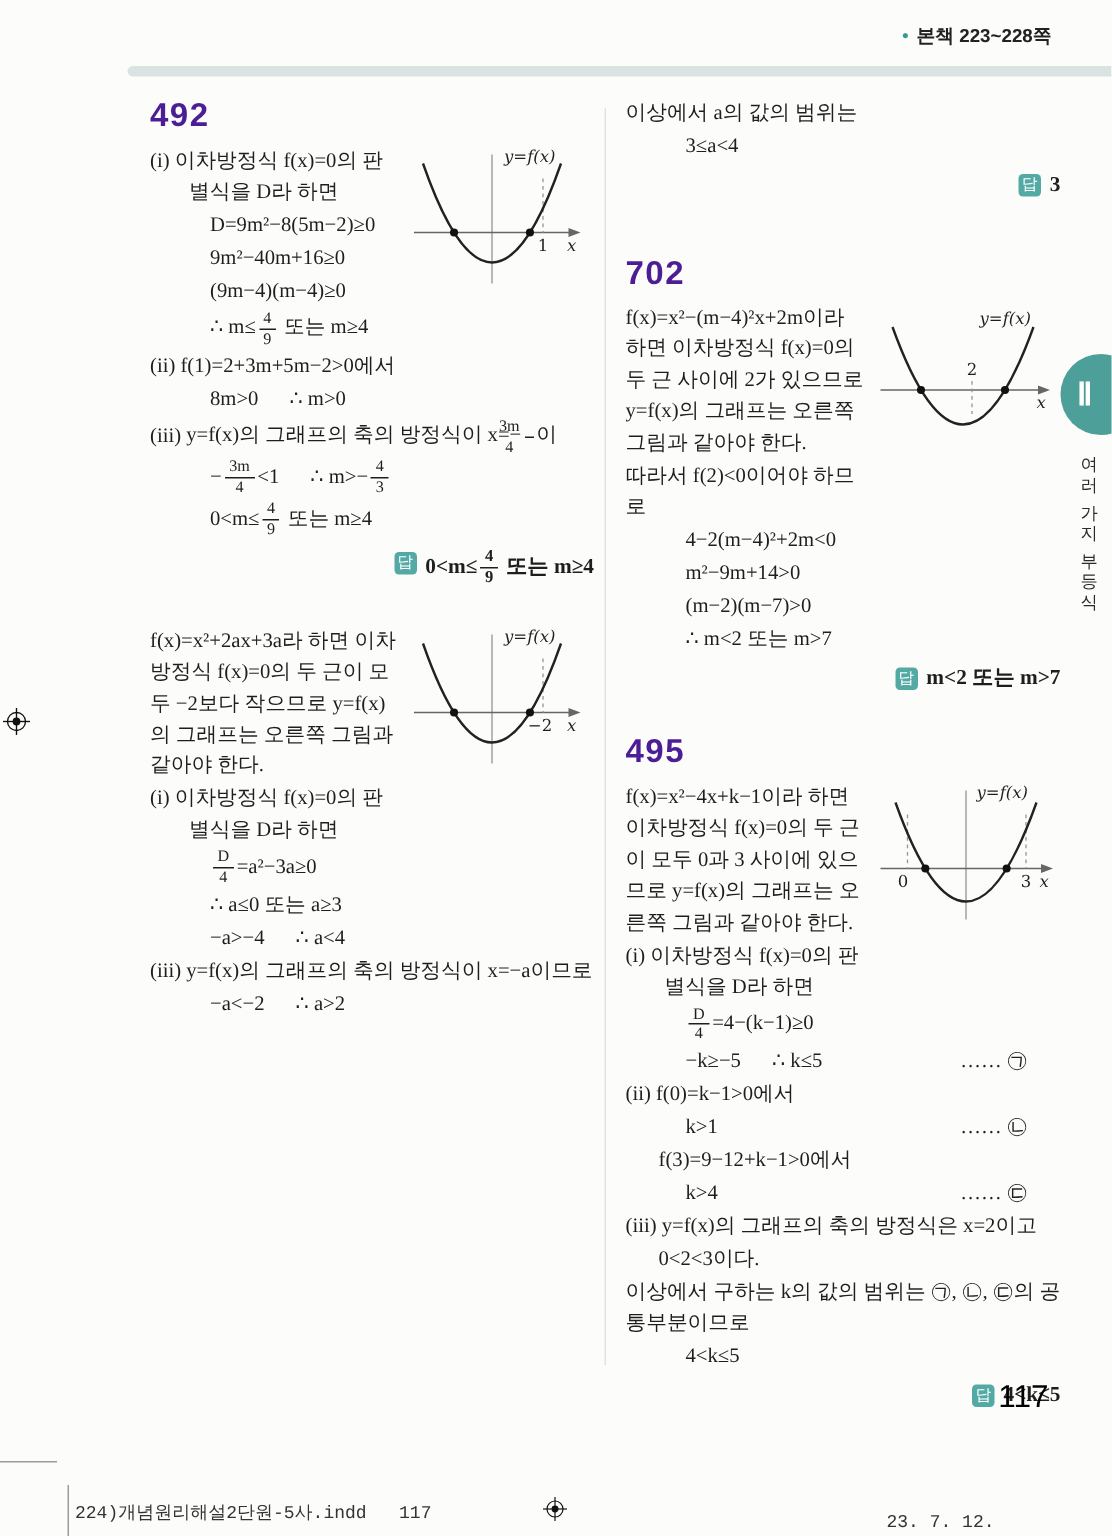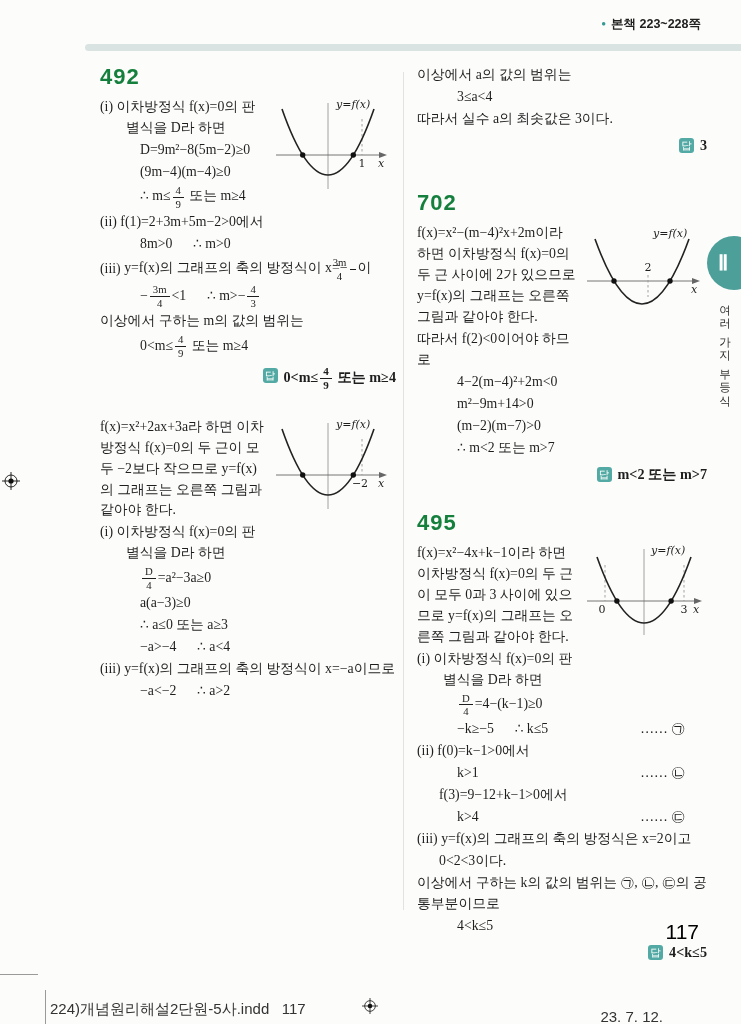--- a/index.html
+++ b/index.html
@@ -17,21 +17,21 @@
     background:#4d9f9a;color:#fff;font-size:21px;font-weight:700;
     font-family:"Liberation Serif",serif;display:flex;align-items:center;padding-left:11px;box-sizing:border-box}
   .tab-label{position:absolute;left:717px;top:296px;writing-mode:vertical-rl;
     font-family:"Liberation Sans","DejaVu Sans",sans-serif;font-size:11.5px;letter-spacing:2px;color:#2a2a2a}
   .divider{position:absolute;left:403px;top:72px;width:1px;height:838px;background:#e3e3de}
   .col{position:absolute;top:64px}
   .col-left{left:100px;width:298px}
   .col-right{left:417px;width:292px}
   .problem{margin-bottom:24px}
   .pnum{margin:0 0 7px 0;font-family:"Liberation Sans","DejaVu Sans",sans-serif;
-    font-size:22px;font-weight:800;color:#15803d;letter-spacing:1px}
+    font-size:22px;font-weight:800;color:#4c1d95;letter-spacing:1px}
   .lines{font-size:13.8px;line-height:1.52}
   .ln{margin:1px 0;white-space:pre-wrap}
   .ind1{padding-left:22px}
   .ind2{padding-left:40px}
   .hang{padding-left:26px;text-indent:-26px}
   .marker{font-style:normal}
   .flexline{display:flex;white-space:pre-wrap}
   .tail{margin-left:auto;padding-right:24px;white-space:pre}
   .ans{display:flex;justify-content:flex-end;align-items:flex-start;font-weight:700;
     margin:5px 2px 2px 0;font-size:14.2px}
@@ -41,21 +41,21 @@
   .frac{display:inline-flex;flex-direction:column;text-align:center;vertical-align:middle;
     font-size:0.78em;line-height:1.2;margin:0 2px}
   .frac .num{border-bottom:1px solid #1e1e1e;padding:0 3px}
   .frac .den{padding:0 3px}
   .graph{float:right;width:124px;margin:0 0 6px 8px}
   .graph svg text{font-family:"DejaVu Serif","Liberation Serif",serif;font-size:11px;fill:#1e1e1e}
   .graph svg .it{font-style:italic}
   .pageno{position:absolute;right:42px;top:920px;font-size:21px;color:#000000;
     font-family:"Liberation Sans","DejaVu Sans",sans-serif}
   .footer{position:absolute;left:0;top:996px;width:673px;height:20px;
-    font-family:Liberation Sans, sans-serif;font-size:15px;color:#333}
+    font-family:Liberation Mono, monospace;font-size:12px;color:#333}
   .f-left{position:absolute;left:50px;top:4px;white-space:pre}
   .f-right{position:absolute;right:10px;top:12px}
   .regmark{position:absolute}
   .crop-h{position:absolute;left:0;top:974px;width:38px;height:1px;background:#9a9a96}
   .crop-v{position:absolute;left:45px;top:990px;width:1px;height:34px;background:#9a9a96}
 </style>
 </head>
 <body>
 
 <div class="page">
@@ -86,27 +86,27 @@
             <path d="M8,12 Q54,144 100,12" fill="none" stroke="#222" stroke-width="1.6"></path>
             <circle cx="28.7" cy="58" r="2.7" fill="#111"></circle>
             <circle cx="79.3" cy="58" r="2.7" fill="#111"></circle>
             <text x="62" y="11" class="it">y=f(x)</text>
             <text x="88" y="70" text-anchor="middle">1</text>
             <text x="104" y="70" class="it">x</text>
           </svg>
         </div>
           <div class="ln ind0 hang"><span class="marker">(i) </span><span>이차방정식 f(x)=0의 판별식을 D라 하면</span></div>
           <div class="ln ind2"><span>D=9m²−8(5m−2)≥0</span></div>
+          <div class="ln ind2"><span>9m²−40m+16≥0</span></div>
           <div class="ln ind2"><span>(9m−4)(m−4)≥0</span></div>
           <div class="ln ind2"><span>∴ m≤<span class="frac"><span class="num">4</span><span class="den">9</span></span> 또는 m≥4</span></div>
           <div class="ln ind0 hang"><span class="marker">(ii) </span><span>f(1)=2+3m+5m−2&gt;0에서</span></div>
           <div class="ln ind2"><span>8m&gt;0      ∴ m&gt;0</span></div>
           <div class="ln ind0 hang"><span class="marker">(iii) </span><span>y=f(x)의 그래프의 축의 방정식이 x=−<span class="frac"><span class="num">3m</span><span class="den">4</span></span>이</span></div>
           <div class="ln ind2"><span>−<span class="frac"><span class="num">3m</span><span class="den">4</span></span>&lt;1      ∴ m&gt;−<span class="frac"><span class="num">4</span><span class="den">3</span></span></span></div>
-          <div class="ln ind0"><span>이상에서 구하는 m의 값의 범위는</span></div>
           <div class="ln ind2"><span>0&lt;m≤<span class="frac"><span class="num">4</span><span class="den">9</span></span> 또는 m≥4</span></div>
           <div class="ans">
             <span class="badge">답</span>
             <span>0&lt;m≤<span class="frac">
                 <span class="num">4</span>
                 <span class="den">9</span>
               </span> 또는 m≥4</span>
           </div>
         </div>
     </section>
@@ -123,35 +123,33 @@
             <circle cx="28.7" cy="58" r="2.7" fill="#111"></circle>
             <circle cx="79.3" cy="58" r="2.7" fill="#111"></circle>
             <text x="62" y="11" class="it">y=f(x)</text>
             <text x="86" y="70" text-anchor="middle">−2</text>
             <text x="104" y="70" class="it">x</text>
           </svg>
         </div>
       <div class="ln ind0"><span>f(x)=x²+2ax+3a라 하면 이차방정식 f(x)=0의 두 근이 모두 −2보다 작으므로 y=f(x)의 그래프는 오른쪽 그림과 같아야 한다.</span></div>
           <div class="ln ind0 hang"><span class="marker">(i) </span><span>이차방정식 f(x)=0의 판별식을 D라 하면</span></div>
           <div class="ln ind2"><span><span class="frac"><span class="num">D</span><span class="den">4</span></span>=a²−3a≥0</span></div>
-          <div class="ln ind2"><span>a(a−3)≥0</span></div>
           <div class="ln ind2"><span>∴ a≤0 또는 a≥3</span></div>
           <div class="ln ind2"><span>−a&gt;−4      ∴ a&lt;4</span></div>
           <div class="ln ind0 hang"><span class="marker">(iii) </span><span>y=f(x)의 그래프의 축의 방정식이 x=−a이므로</span></div>
           <div class="ln ind2"><span>−a&lt;−2      ∴ a&gt;2</span></div>
         </div>
     </section>
   </div>
 
   <div class="col col-right">
 
     <div class="lines" style="margin-bottom:34px">
         <div class="ln ind0"><span>이상에서 a의 값의 범위는</span></div>
         <div class="ln ind2"><span>3≤a&lt;4</span></div>
-        <div class="ln ind0"><span>따라서 실수 a의 최솟값은 3이다.</span></div>
         <div class="ans">
           <span class="badge">답</span>
           <span>3</span>
         </div>
       </div>
 
     <section class="problem">
       <h2 class="pnum">702</h2>
       <div class="lines">
         <div class="graph">

